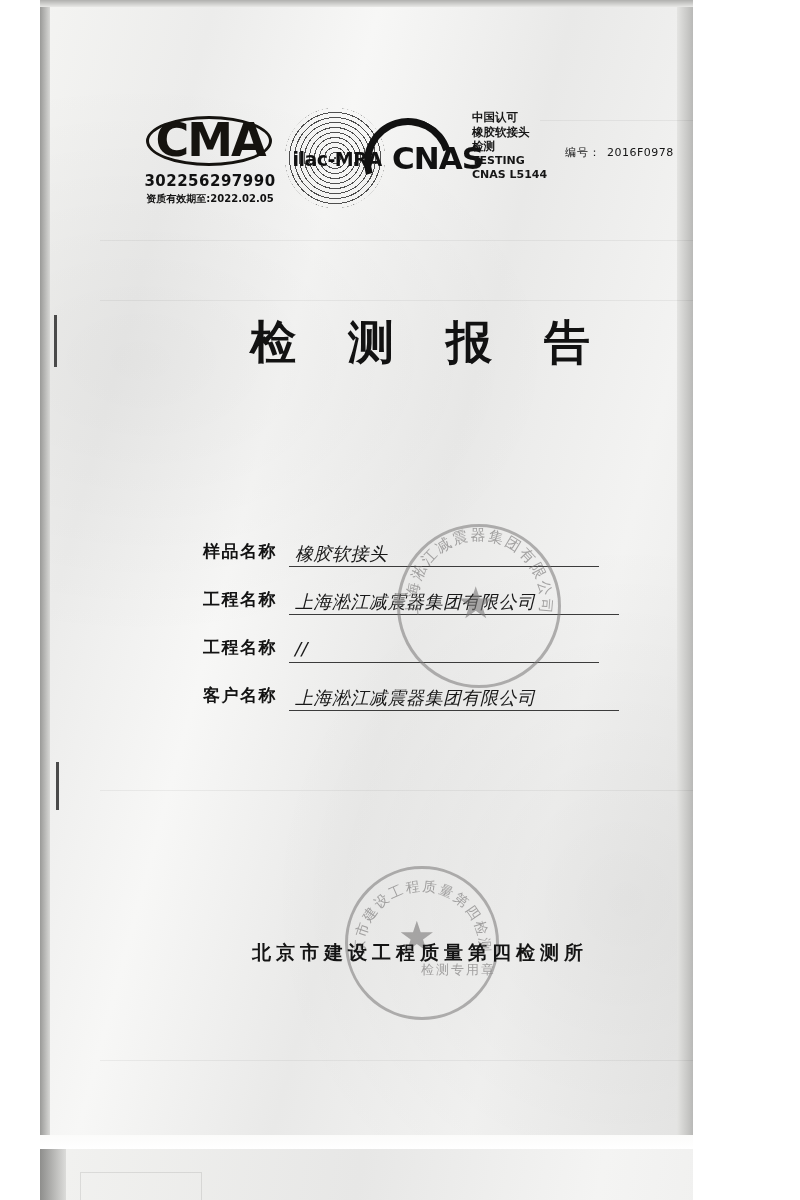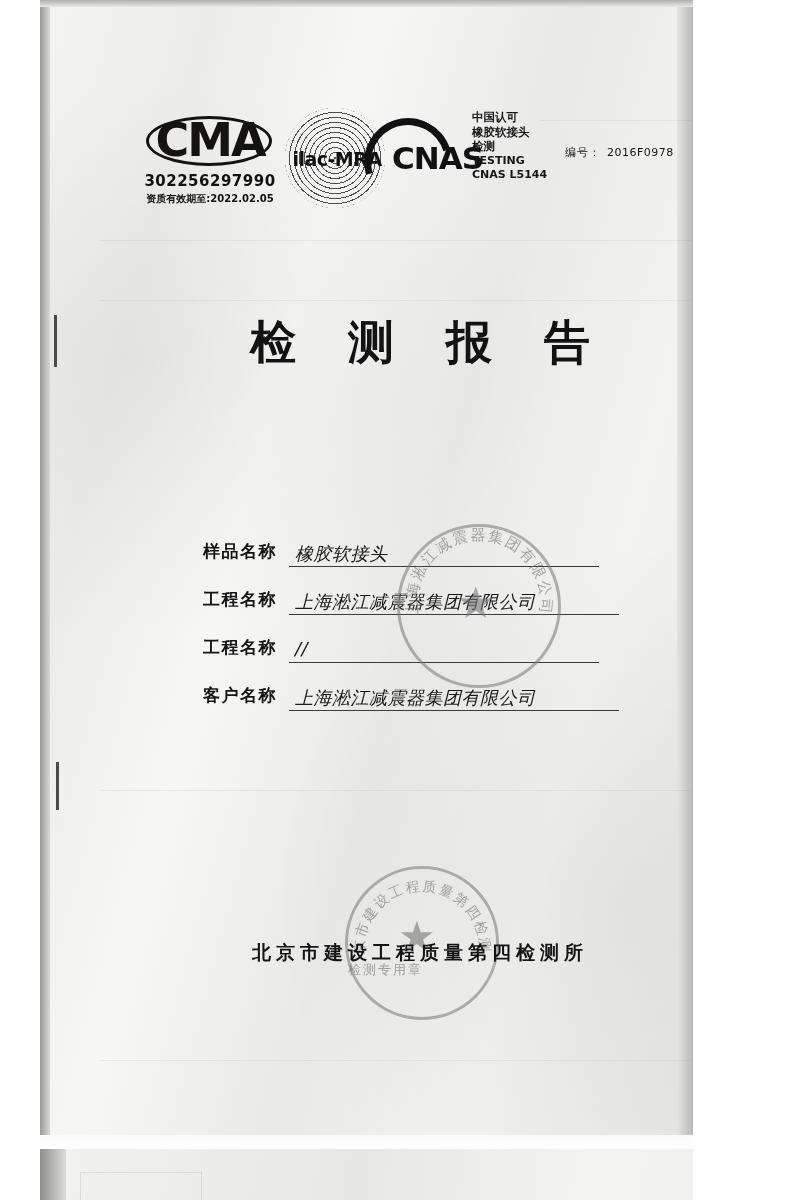--- a/index.html
+++ b/index.html
@@ -68,21 +68,21 @@
   
   .stamp{position:absolute;border:3px solid rgba(120,118,118,0.55);border-radius:50%;}
   .stamp-top{left:357px;top:524px;width:158px;height:158px;}
   .stamp-bottom{left:305px;top:866px;width:148px;height:148px;border-color:rgba(110,108,108,0.5);}
   .stamp-star{position:absolute;color:rgba(120,118,118,0.6);font-size:44px;line-height:44px;}
   .stamp-top .stamp-star{left:56px;top:54px;}
   .stamp-bottom .stamp-star{left:50px;top:46px;font-size:42px;}
   .stamp-arc{position:absolute;width:100%;height:100%;left:0;top:0;}
   .stamp-arc text{fill:rgba(115,113,113,0.62);font-size:15px;font-family:"DejaVu Sans","Liberation Sans",sans-serif;letter-spacing:2px;}
   .stamp-bottom .stamp-arc text{font-size:14px;}
-  .stamp-sub{position:absolute;left:0;top:92px;width:100%;text-align:left;font-size:13px;color:rgba(115,113,113,0.62);letter-spacing:2px;}
+  .stamp-sub{position:absolute;left:0;top:92px;width:100%;text-align:right;font-size:13px;color:rgba(115,113,113,0.62);letter-spacing:2px;}
 
   .side-stamp{position:absolute;left:690px;top:520px;width:120px;height:150px;
      color:rgba(115,113,113,0.55);font-size:15px;letter-spacing:4px;
      transform:rotate(12deg);}
   .side-stamp .l1{position:absolute;left:30px;top:6px;writing-mode:vertical-rl;}
   .side-stamp .l2{position:absolute;left:54px;top:14px;writing-mode:vertical-rl;font-size:13px;}
   .side-stamp .bracket{position:absolute;left:8px;top:0;width:64px;height:140px;border:2px solid rgba(115,113,113,0.42);border-left:none;border-radius:0 40px 40px 0;}
 
   
   .footer{position:absolute;left:0;top:940px;width:760px;text-align:center;

